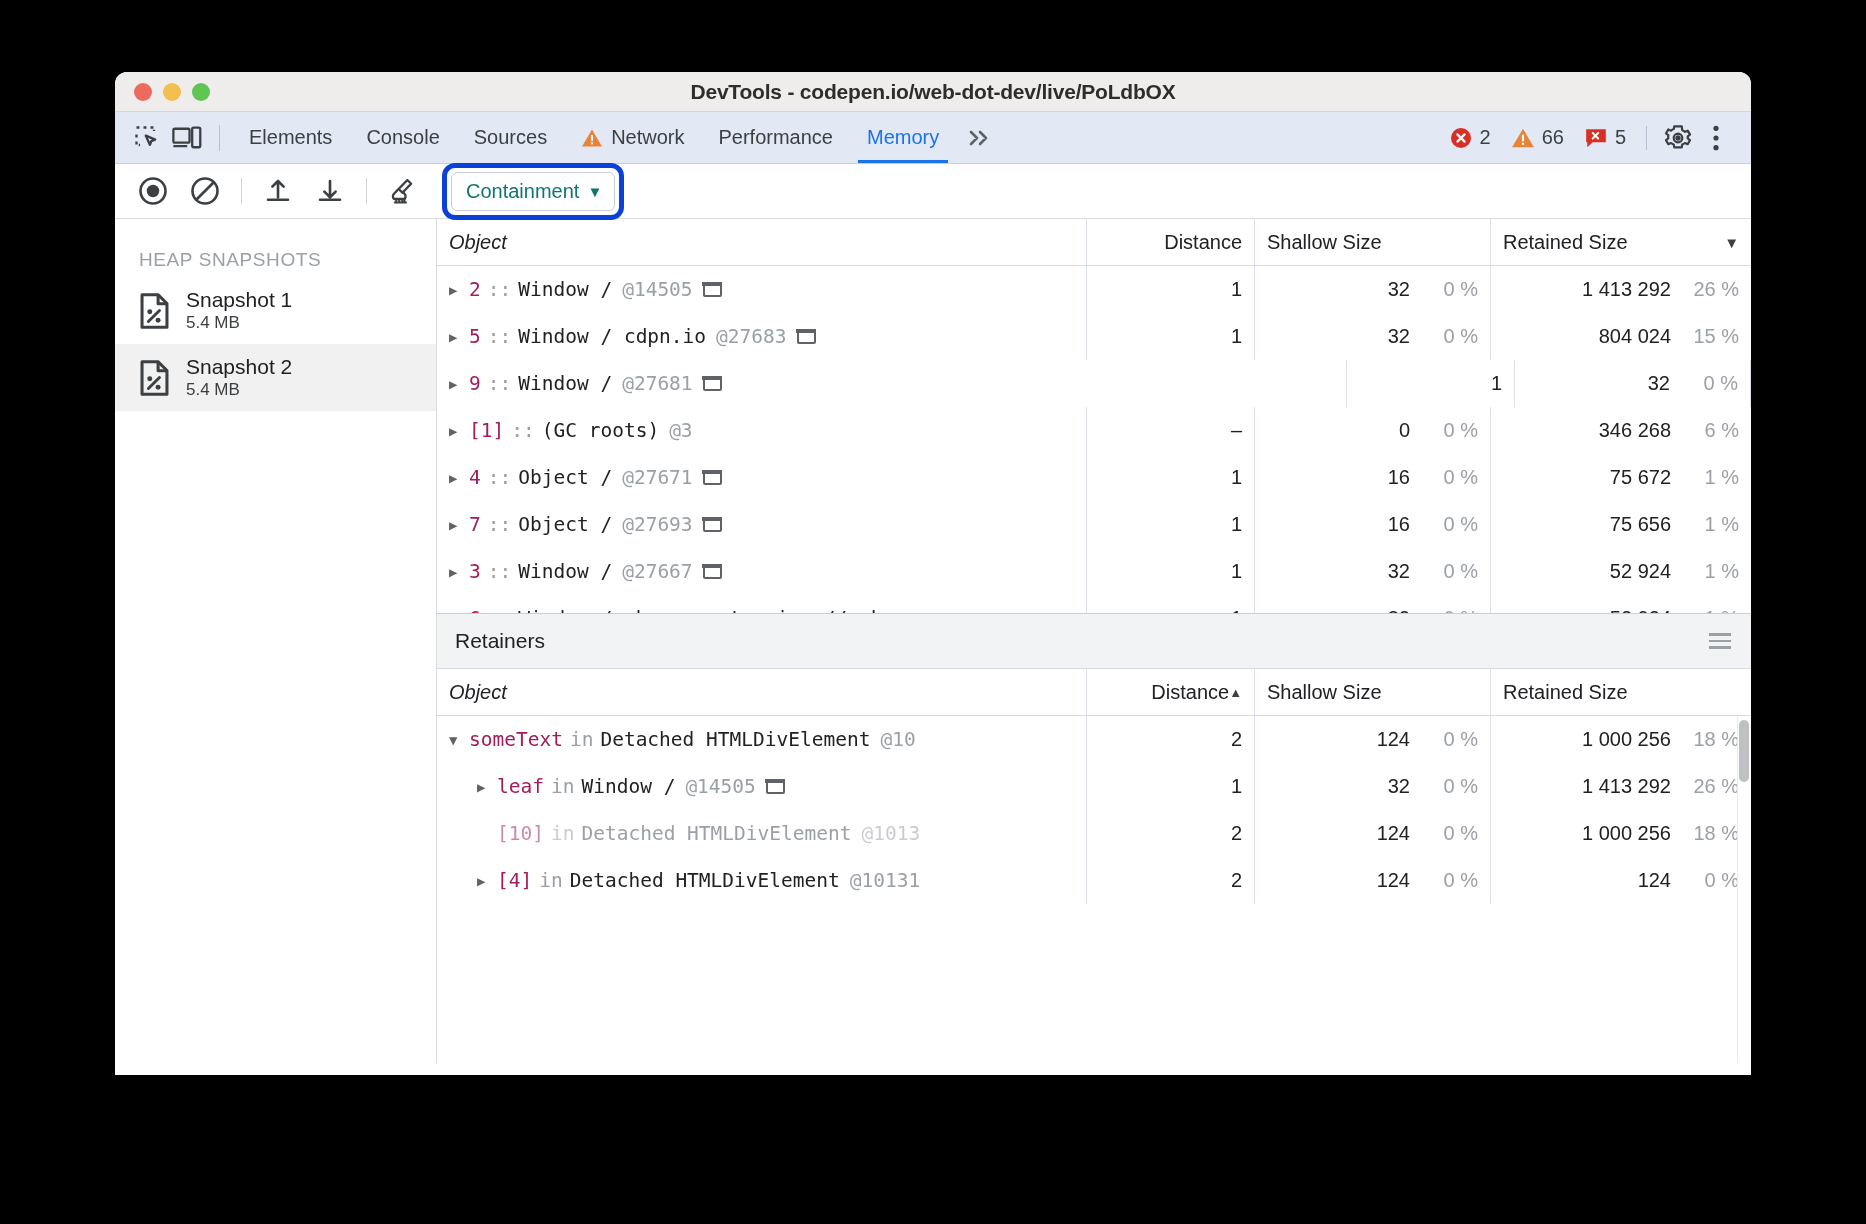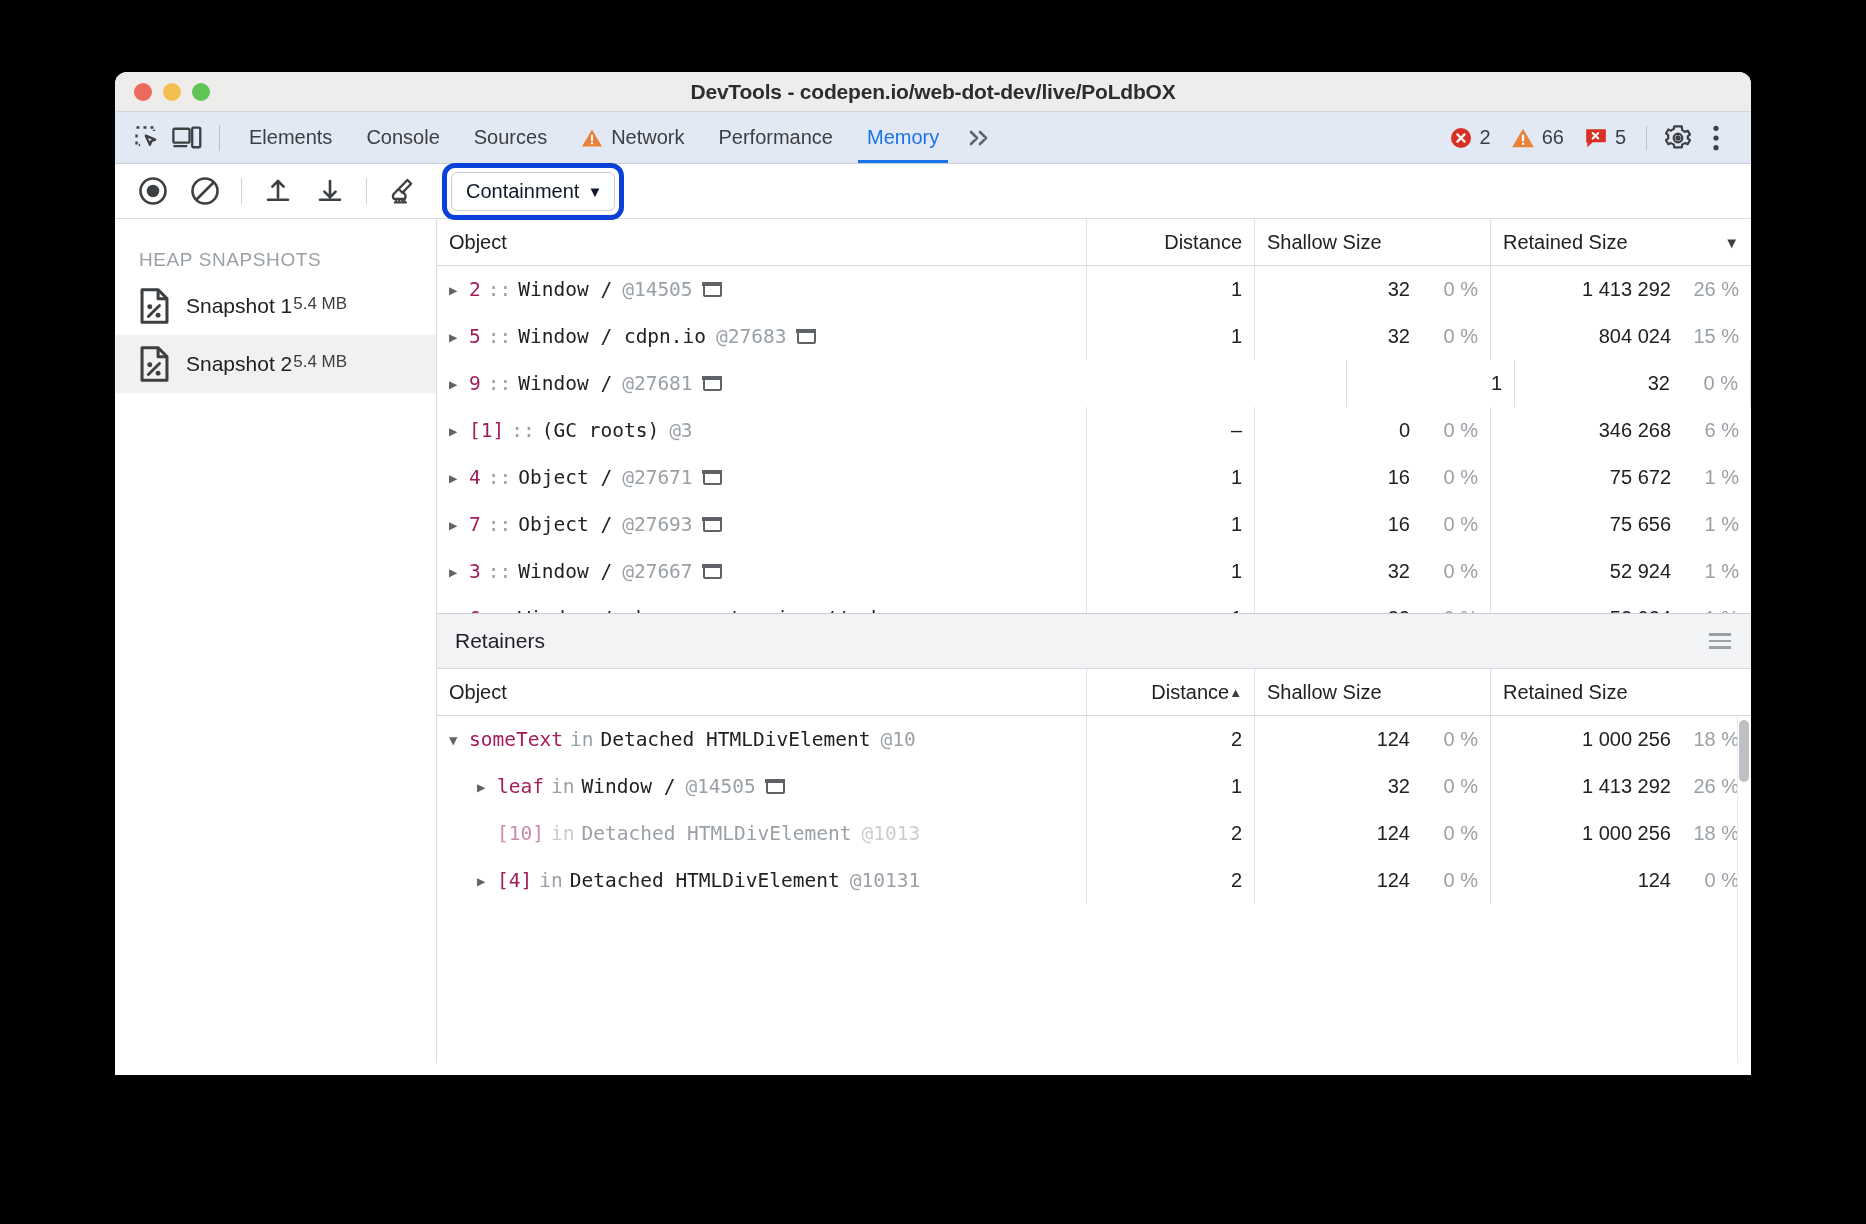--- a/index.html
+++ b/index.html
@@ -82,21 +82,21 @@
   }
   .mt-btn { width: 52px; height: 42px; display: flex; align-items: center; justify-content: center; color: #3c4043; }
   .mt-sep { width: 1px; height: 26px; background: #d0d3d8; margin: 0 10px; }
   .dropdown-wrap {
     margin-left: 22px; position: relative;
     display: flex; align-items: center;
   }
   .dropdown {
     display: flex; align-items: center; gap: 8px;
     background: #fff; border: 1px solid #c9cdd3; border-radius: 6px;
-    padding: 7px 12px 7px 14px; font-size: 20px; color: #0f172a;
+    padding: 7px 12px 7px 14px; font-size: 20px; color: #0f766e;
   }
   .focus-ring {
     position: absolute; left: -9px; top: -9px; right: -9px; bottom: -9px;
     border: 5px solid #0b41d8; border-radius: 13px; pointer-events: none;
   }
 
   
   .body-split { display: flex; height: calc(100% - 52px - 52px - 55px); }
   .sidebar {
     width: 322px; background: #fff;
@@ -106,38 +106,38 @@
   .profiles-title { font-size: 21px; color: #202124; padding: 26px 0 0 24px; }
   .section-title {
     font-size: 19px; color: #9aa0a6; letter-spacing: 0.6px;
     padding: 30px 0 6px 24px; text-transform: uppercase;
   }
   .snap-item {
     display: flex; align-items: center; gap: 16px;
     padding: 11px 0 11px 24px; cursor: default;
   }
   .snap-item.selected { background: #f1f1f1; }
-  .snap-text { display: flex; flex-direction: row; gap: 1px; }
+  .snap-text { display: flex; flex-direction: column; gap: 1px; }
   .snap-name { font-size: 21px; color: #202124; }
   .snap-size { font-size: 17px; color: #3c4043; }
 
   
   .main { flex: 1; display: flex; flex-direction: column; min-width: 0; background: #fff; }
 
   .grid-header {
     display: flex; height: 47px; align-items: stretch;
     background: #fff; border-bottom: 1px solid #d5d9e0;
     font-size: 20px; color: #202124;
   }
   .gh-cell {
     display: flex; align-items: center; padding: 0 12px;
     border-right: 1px solid #dbe0ea;
   }
   .gh-cell.last { border-right: none; }
-  .gh-obj { flex: 1; min-width: 0; }
+  .gh-obj { flex: 1; min-width: 0; font-style: italic; }
   .gh-dist { width: 168px; justify-content: flex-end; }
   .gh-shal { width: 236px; }
   .gh-ret  { width: 260px; gap: 10px; }
   .sort-caret { font-size: 15px; color: #3c4043; margin-left: auto; }
   .sort-inline { font-size: 13px; color: #3c4043; }
 
   .rows { flex: 1; overflow: hidden; position: relative; }
   .row {
     display: flex; align-items: stretch; height: 47px;
     font-family: "DejaVu Sans Mono", monospace; font-size: 19.5px;

